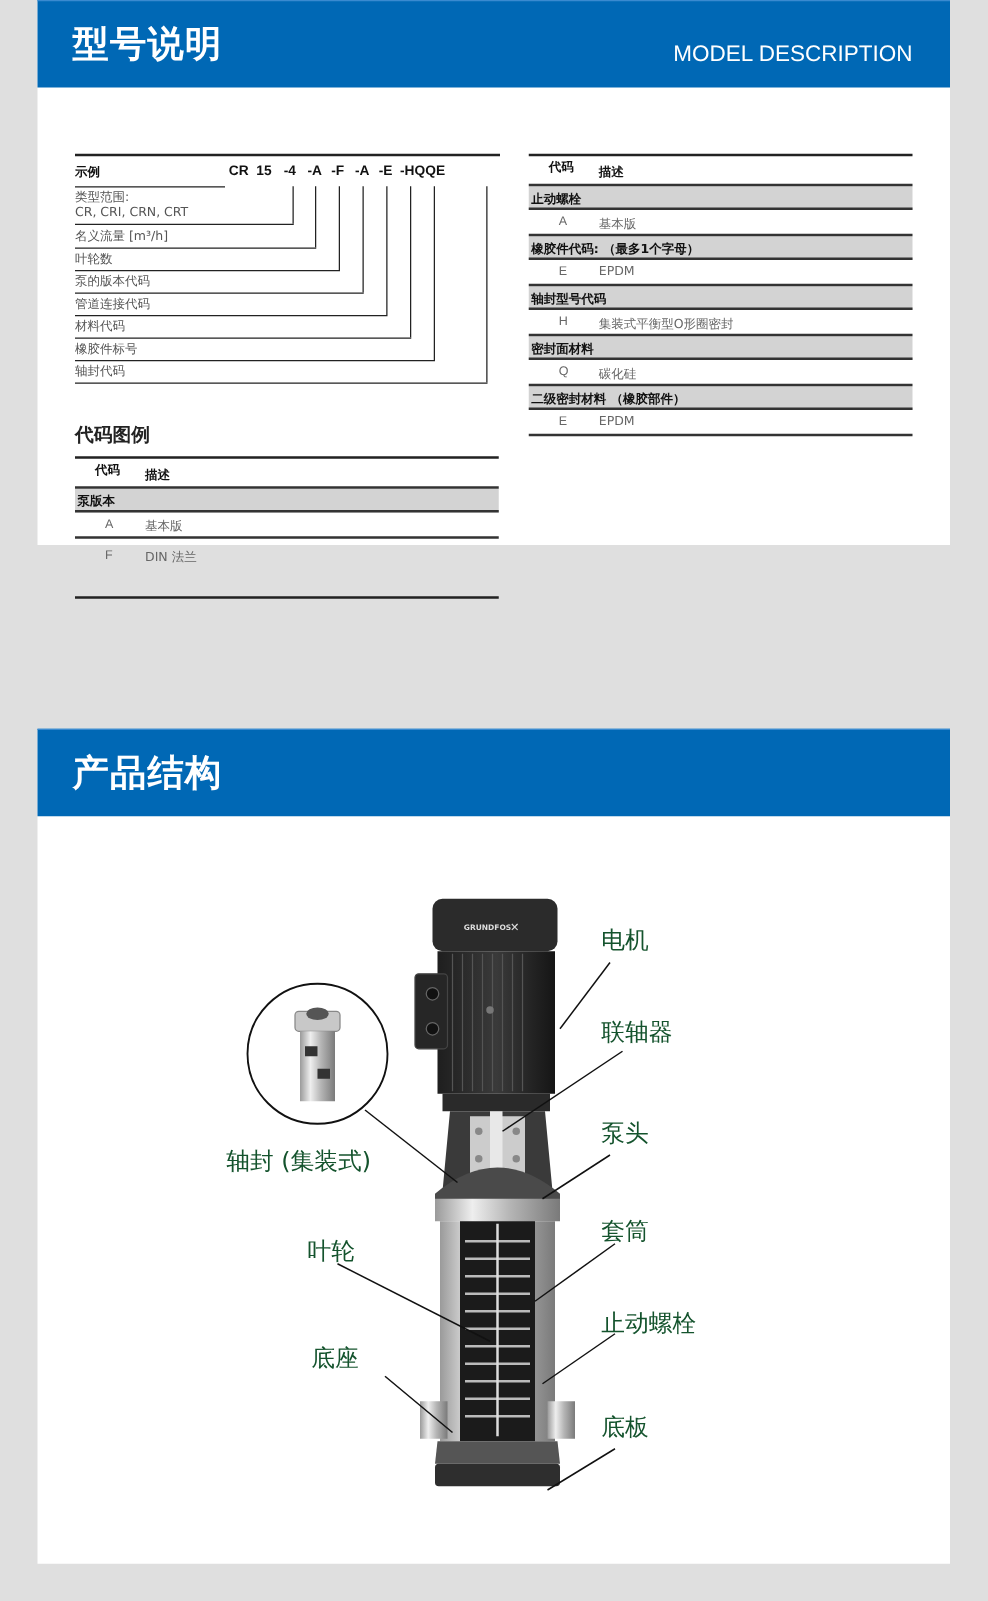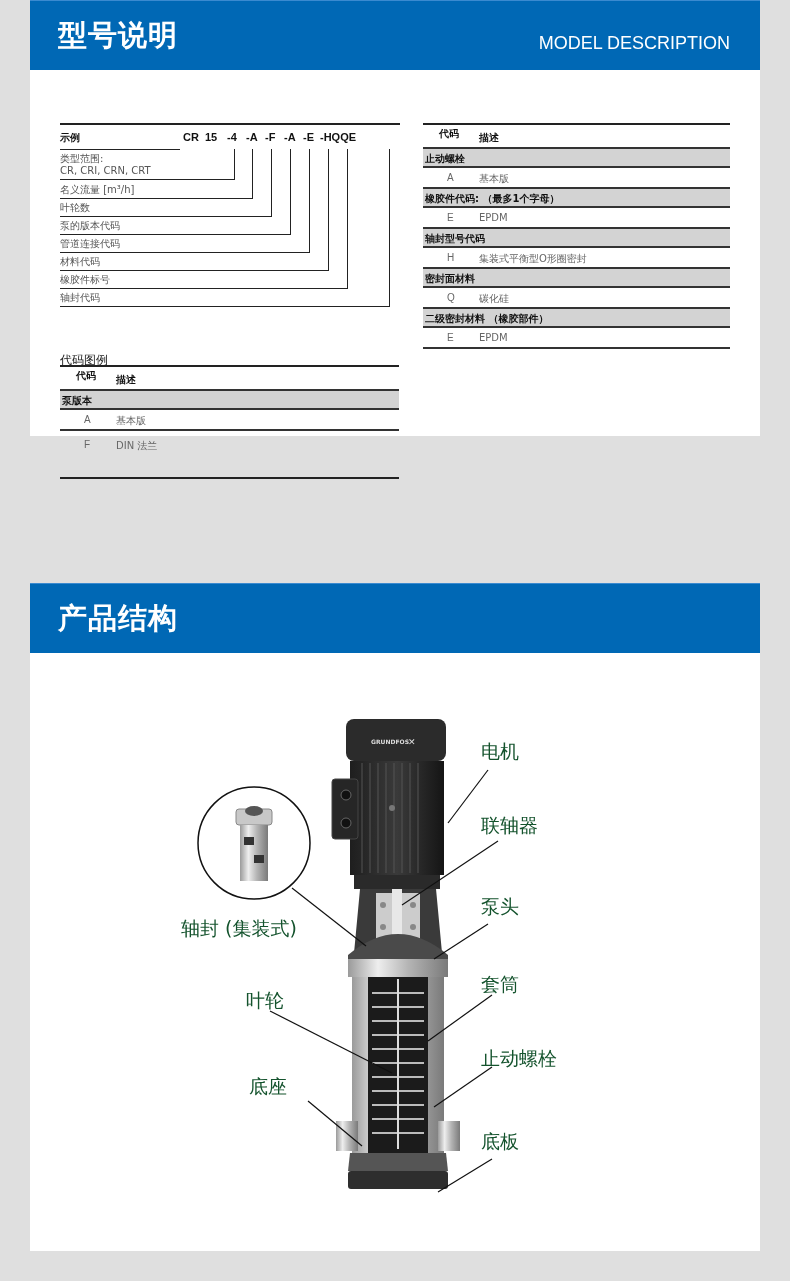--- a/index.html
+++ b/index.html
@@ -29,21 +29,21 @@
   .tbl .rule-top { height: 2px; background: #222; }
   .tbl .hdr { height: 24px; position: relative; font-size: 10px; font-weight: bold; color: #111; border-bottom: 2px solid #333; }
   .tbl .hdr .c1 { position: absolute; left: 16px; top: 2px; }
   .tbl .hdr .c2 { position: absolute; left: 56px; top: 6px; }
   .tbl .grp { height: 19px; background: #d3d3d3; font-size: 10px; font-weight: bold; color: #111; padding: 3px 0 0 2px; border-bottom: 2px solid #333; }
   .tbl .row { height: 21px; position: relative; font-size: 10px; color: #666; border-bottom: 2px solid #333; }
   .tbl .row .c1 { position: absolute; left: 24px; top: 4px; font-family: "Liberation Sans", sans-serif; }
   .tbl .row .c2 { position: absolute; left: 56px; top: 4px; }
   .tbl .row.last { border-bottom: none; }
 
-  .legend-title { position: absolute; left: 30px; top: 352px; font-size: 12px; font-weight: normal; color: #222; }
+  .legend-title { position: absolute; left: 30px; top: 339px; font-size: 15px; font-weight: bold; color: #222; }
 
   
   .pump { position: absolute; }
   .callout { position: absolute; font-size: 19px; color: #14532d; }
 </style>
 </head>
 <body>
 
 <div class="panel model">
   <div class="banner">

